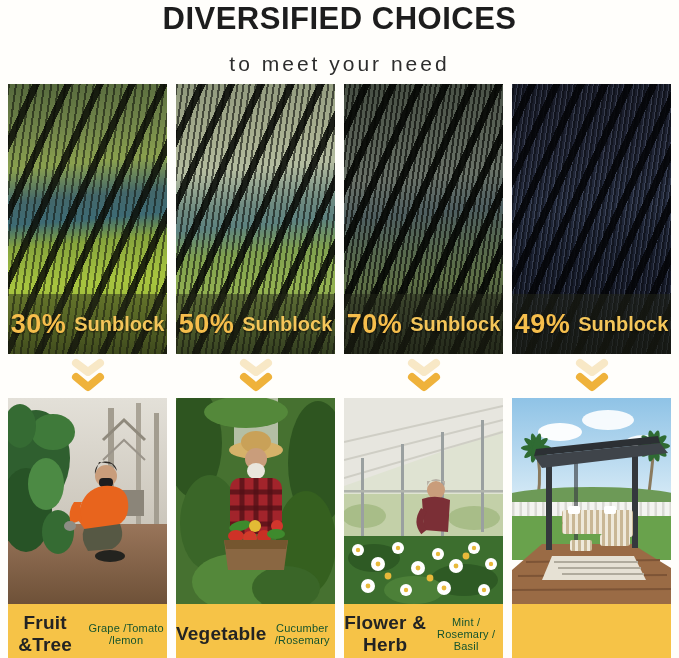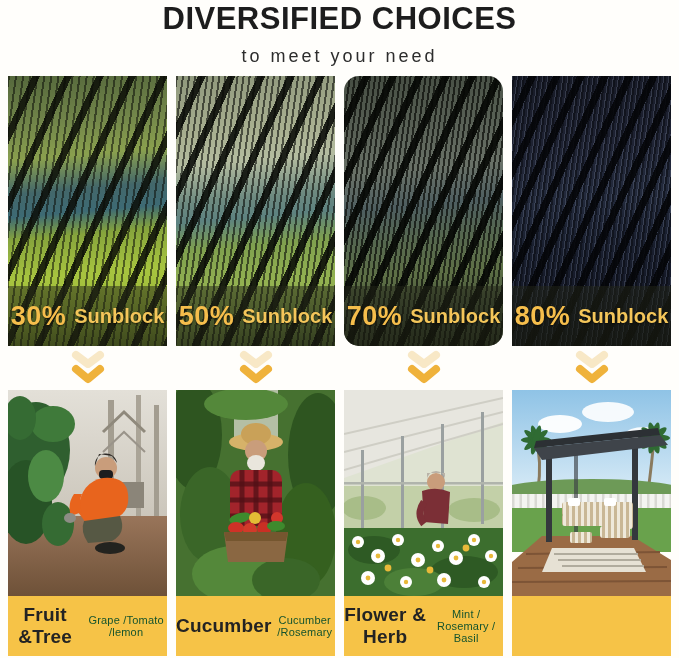--- a/index.html
+++ b/index.html
@@ -7,21 +7,21 @@
     position:relative;width:679px;height:658px;margin:0 auto;background:#fffefb;
     font-family:"Liberation Sans", sans-serif;overflow:hidden;
   }
   
   .header{padding-top:2px;text-align:center;}
   .title{
     margin:0;font-size:31px;line-height:34px;font-weight:800;color:#1d1d1d;
     letter-spacing:0.5px;
   }
   .subtitle{
-    font-size:18px;line-height:24px;color:#2d2d2d;letter-spacing:3px;margin-top:8px;
+    font-size:21px;line-height:24px;color:#2d2d2d;letter-spacing:3px;margin-top:16px;
   }
   
   .grid{
     display:grid;grid-template-columns:repeat(4,1fr);
     grid-template-rows:270px 44px 206px 60px;
     column-gap:9px;row-gap:0;margin:8px 8px 0 8px;
   }
   
   .net{position:relative;overflow:hidden;}
   .net30{
@@ -34,21 +34,20 @@
     background-image:
       repeating-linear-gradient(115deg, rgba(8,10,6,0) 0 20px, rgba(8,10,6,0.88) 20px 27px),
       repeating-linear-gradient(98deg, rgba(10,12,8,0.6) 0 2px, rgba(10,12,8,0) 2px 6px),
       linear-gradient(175deg,#8f987c 0%,#a9b091 22%,#b4bca0 32%,#6e8a80 45%,#5d8280 52%,#7fa04e 62%,#94b251 76%,#87a44a 88%,#5f7a3c 100%);
   }
   .net70{
     background-image:
       repeating-linear-gradient(115deg, rgba(6,8,5,0) 0 17px, rgba(6,8,5,0.92) 17px 24px),
       repeating-linear-gradient(98deg, rgba(8,10,6,0.7) 0 2px, rgba(8,10,6,0) 2px 5px),
       linear-gradient(175deg,#454d42 0%,#596156 20%,#6a7268 35%,#4e5e60 48%,#56684f 60%,#5e7046 72%,#49563c 85%,#39452f 100%);
-    border-radius: 15px;
   }
   .net90{
     background-image:
       repeating-linear-gradient(115deg, rgba(4,5,8,0) 0 15px, rgba(4,5,8,0.9) 15px 22px),
       repeating-linear-gradient(98deg, rgba(165,178,205,0.2) 0 1px, rgba(10,12,18,0.6) 1px 3px, rgba(10,12,18,0) 3px 5px),
       linear-gradient(175deg,#171a26 0%,#1e2232 25%,#232a3c 45%,#1a2030 60%,#141826 80%,#10141e 100%);
   }
   .net-label{
     position:absolute;left:0;right:0;bottom:0;height:60px;
     background:linear-gradient(rgba(35,38,24,0.5), rgba(26,28,16,0.64));
@@ -99,21 +98,21 @@
       </div>
     </div>
     <div class="net net70">
       <div class="net-label">
         <span class="pct">70%</span>
         <span class="sb">Sunblock</span>
       </div>
     </div>
     <div class="net net90">
       <div class="net-label">
-        <span class="pct">80%</span>
+        <span class="pct">49%</span>
         <span class="sb">Sunblock</span>
       </div>
     </div>
 
     <div class="arrow-cell">
       <svg width="42" height="36" viewBox="0 0 42 36">
         <polyline points="9,5 21,14 33,5" fill="none" stroke="#f8e8c6" stroke-width="8" stroke-linecap="round" stroke-linejoin="round"></polyline>
         <polyline points="9,19 21,29 33,19" fill="none" stroke="#efb23b" stroke-width="8" stroke-linecap="round" stroke-linejoin="round"></polyline>
       </svg>
     </div>
@@ -303,21 +302,21 @@
       <rect x="58" y="142" width="22" height="11" rx="2" fill="url(#p4st)"></rect>
       <rect x="56" y="108" width="12" height="8" rx="2" fill="#ffffff"></rect>
       <rect x="92" y="108" width="12" height="8" rx="2" fill="#ffffff"></rect>
     </svg>
 
     <div class="uselabel">
       <div class="use-title">Fruit &amp;Tree</div>
       <div class="use-sub">Grape /Tomato /lemon</div>
     </div>
     <div class="uselabel">
-      <div class="use-title">Cucumber</div>
+      <div class="use-title">Vegetable</div>
       <div class="use-sub">Cucumber /Rosemary</div>
     </div>
     <div class="uselabel">
       <div class="use-title">Flower &amp; Herb</div>
       <div class="use-sub">Mint / Rosemary / Basil</div>
     </div>
     <div class="uselabel">
     </div>
 
   </div>

